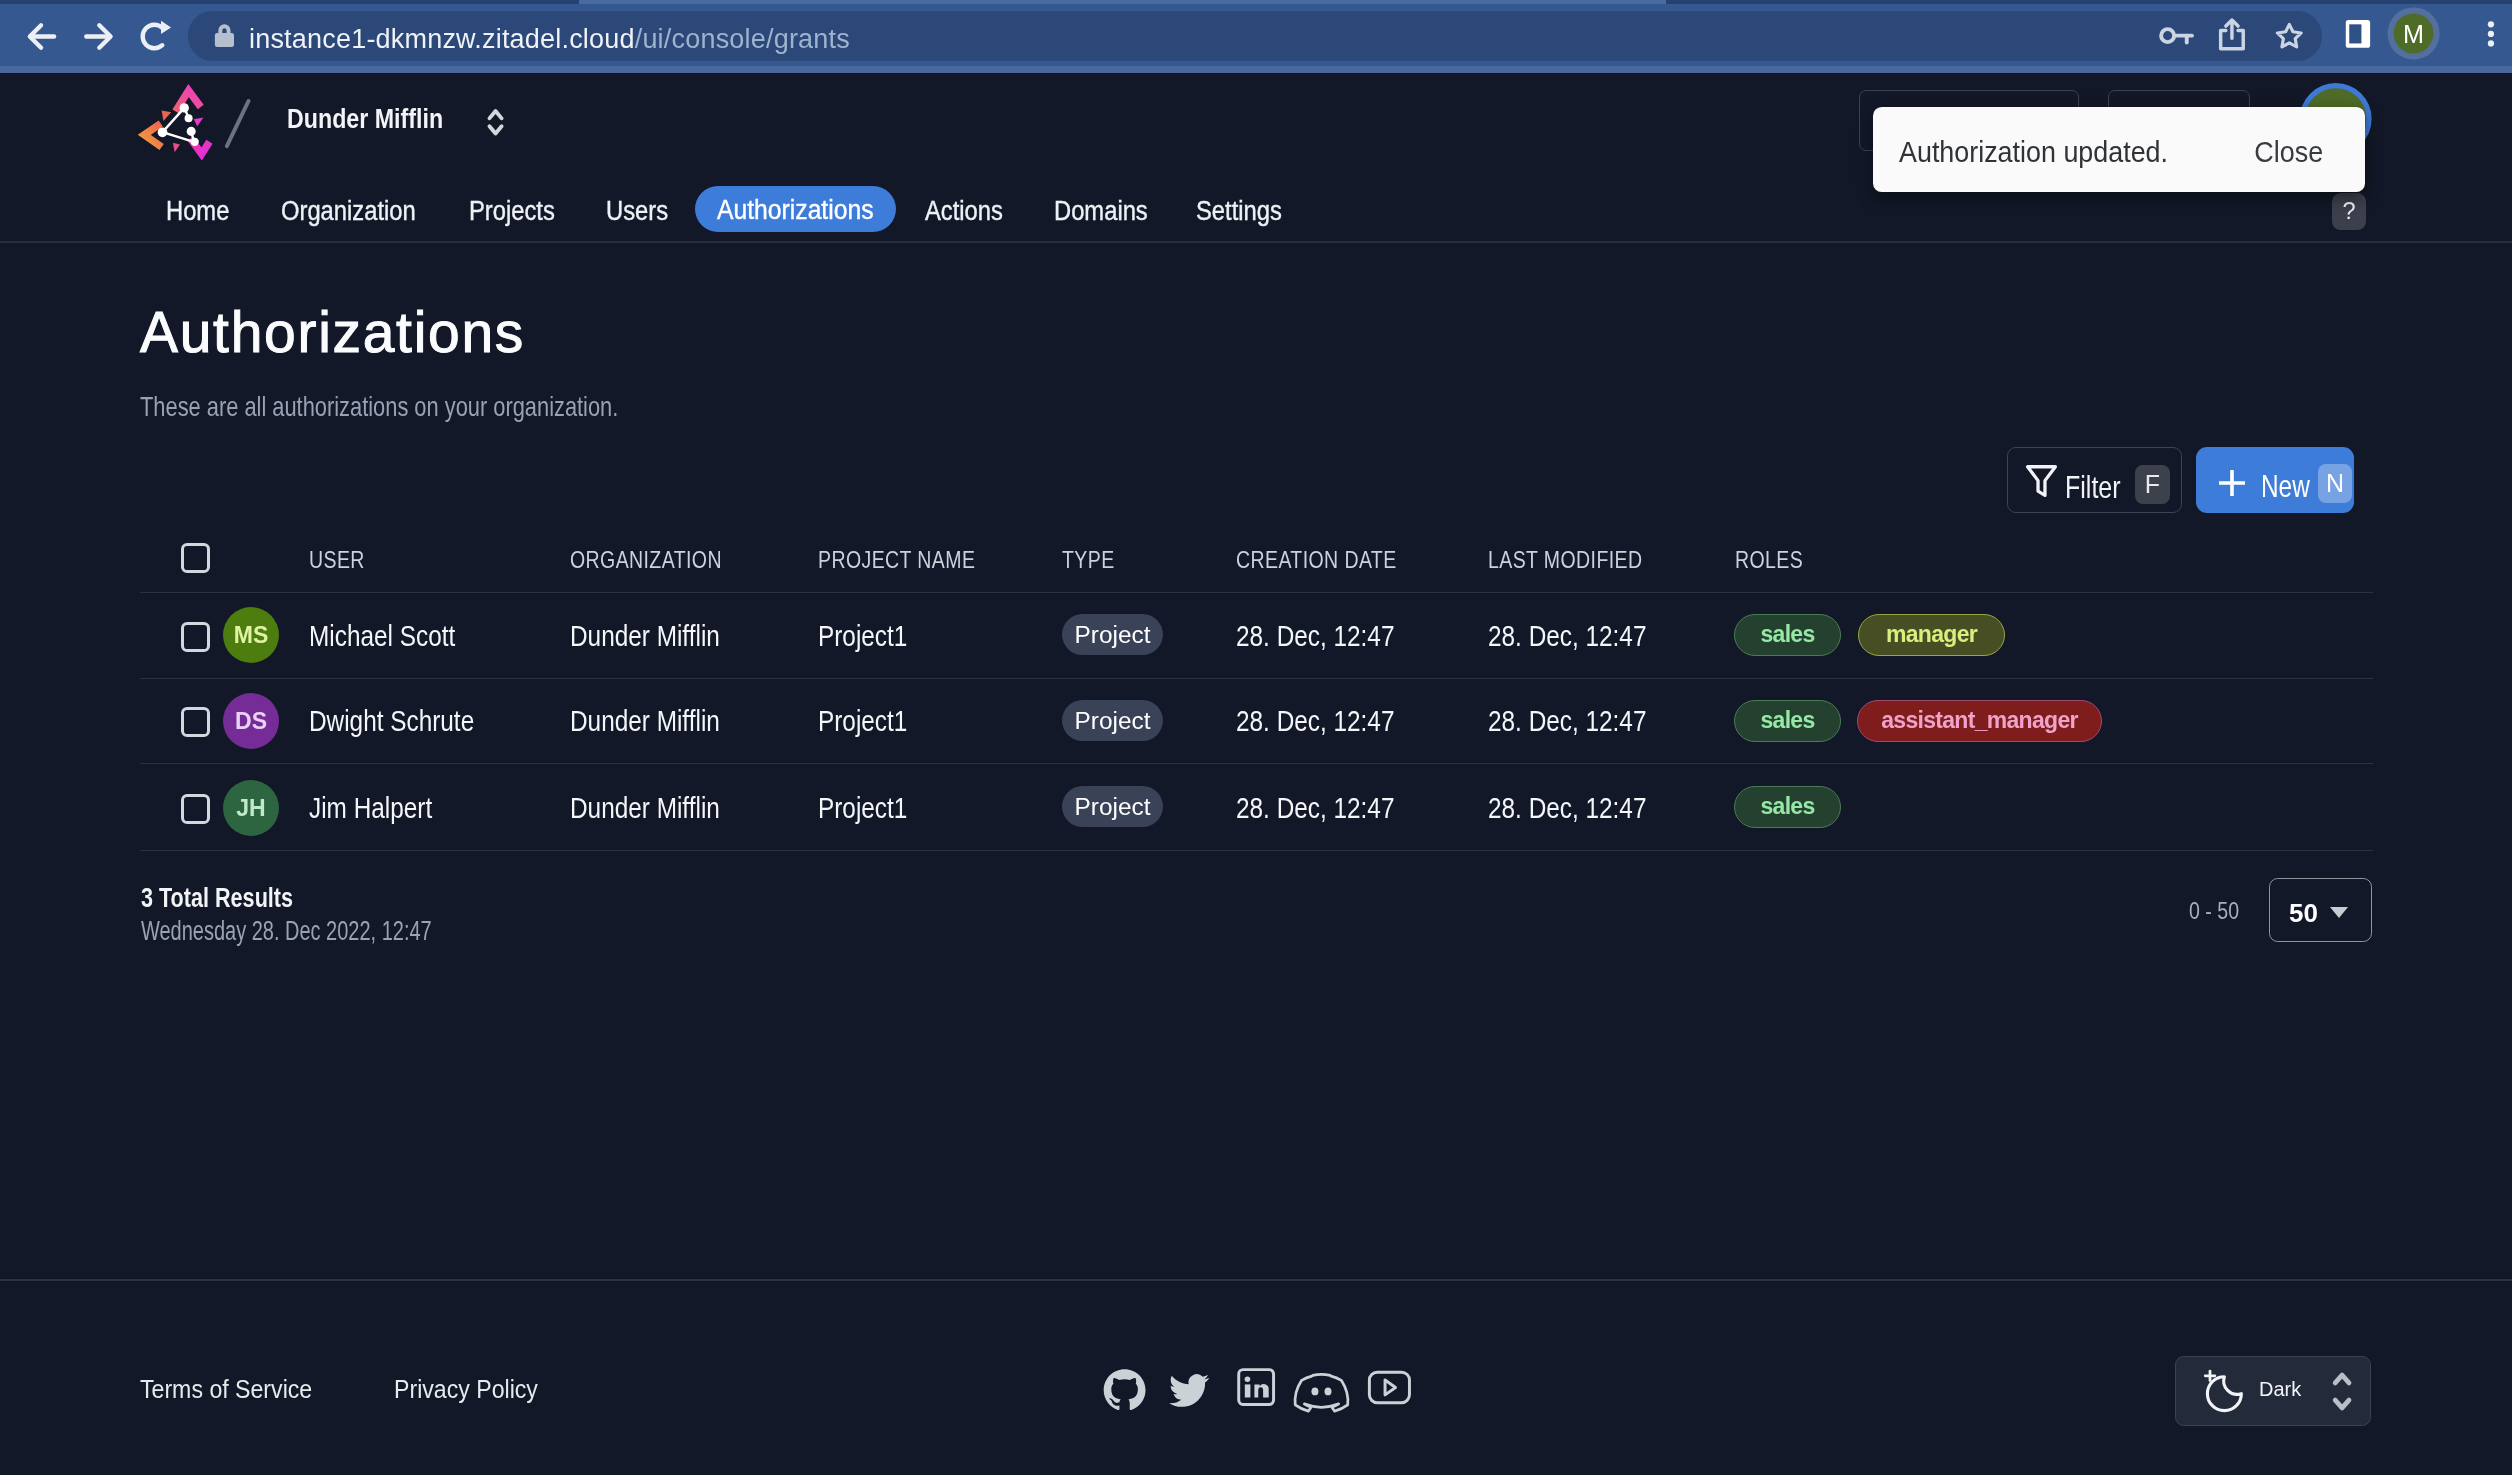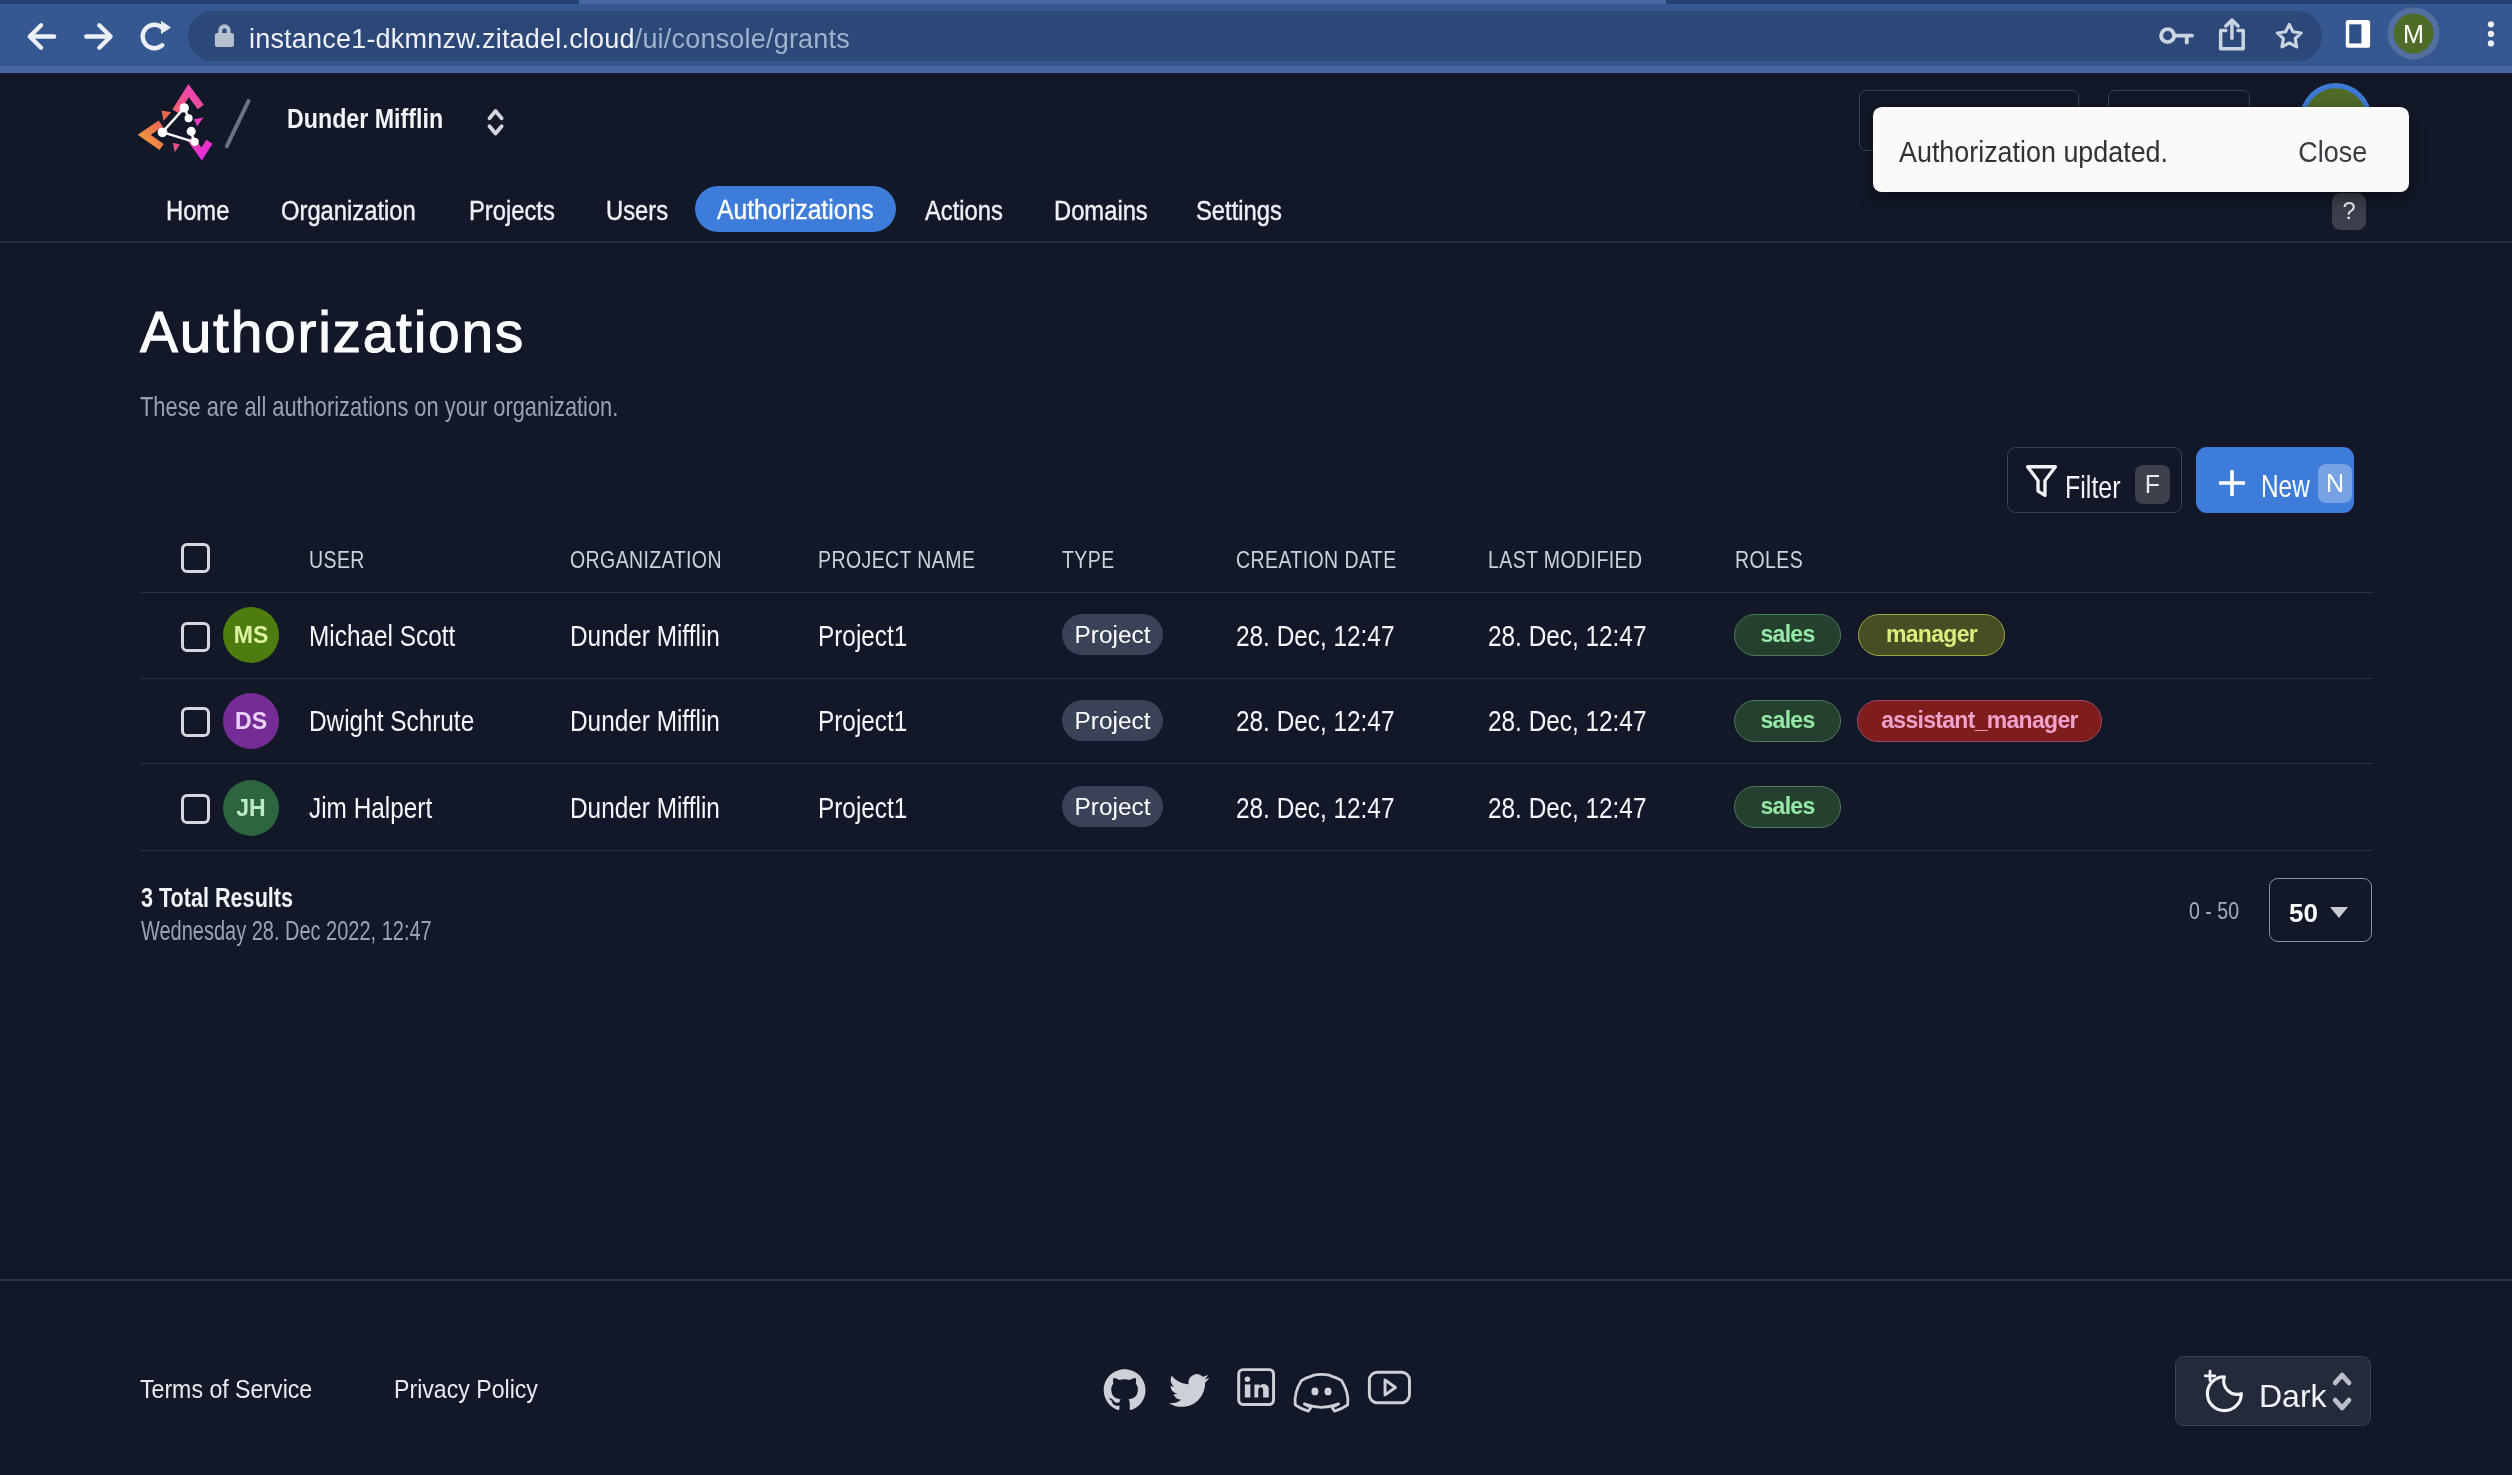--- a/index.html
+++ b/index.html
@@ -43,21 +43,21 @@
   
   #totres { left:141px; top:885px; font-size:27px; line-height:1; font-weight:700; color:#f2f4f7; transform:scaleX(.80); transform-origin:0 0; }
   #totdate { left:141px; top:918px; font-size:27px; line-height:1; color:#9ba3b2; transform:scaleX(.74); transform-origin:0 0; }
   #range { left:2189px; top:900px; font-size:23.6px; line-height:1; color:#a8aebb; transform:scaleX(.83); transform-origin:0 0; }
   #pagesel { left:2269px; top:878px; width:103px; height:64px; border:1.7px solid #8f959d; border-radius:8.7px; }
   
   #footline { left:0; top:1279px; width:2512px; height:1.7px; background:#2a3140; }
   .flink { top:1377px; font-size:25px; line-height:1; color:#e8eaee; transform:scaleX(.925); transform-origin:0 0; }
   #darksel { left:2175px; top:1356px; width:196px; height:70px; background:#232b3a; border:1.7px solid #3c424e; border-radius:8.7px; }
   
-  #toast { left:1873px; top:107px; width:536px; height:85px; background:#fafafb; border-radius:8.7px; box-shadow:0 5.2px 15.7px rgba(0,0,0,.45); }
+  #toast { left:1873px; top:107px; width:492px; height:85px; background:#fafafb; border-radius:8.7px; box-shadow:0 5.2px 15.7px rgba(0,0,0,.45); }
   #toast .msg { position:absolute; left:26px; top:31px; font-size:29px; line-height:1; color:#2f3237; transform:scaleX(.927); transform-origin:0 0; }
   #toast .close { position:absolute; right:42px; top:31px; font-size:29px; line-height:1; color:#383b40; transform:scaleX(.93); transform-origin:100% 0; }
 </style>
 </head>
 <body>
 <div class="abs" id="tabstrip"></div>
 <div class="abs" id="activetab"></div>
 <div class="abs" id="toolbar"></div>
 <div class="abs" id="tooledge"></div>
 <div class="abs" id="urlpill"></div>
@@ -275,21 +275,21 @@
   <g stroke="#ccd1d8" stroke-width="3.4" fill="none" stroke-linejoin="round">
     <rect x="315" y="15" width="46" height="35" rx="9"></rect>
     <path d="M333 24 l12 8.5 -12 8.5 Z"></path>
   </g>
 </svg>
 <div class="abs" id="darksel">
   <svg style="position:absolute; left:24.4px; top:11.3px;" width="47" height="47" viewBox="0 0 54 54">
     <path d="M28 10 a15.5 15.5 0 0 0 19.5 19.5 a19.5 19.5 0 1 1 -19.5 -19.5 Z" stroke="#f1f3f6" stroke-width="3.6" fill="none" stroke-linejoin="round"></path>
     <path d="M11.5 3.5 v11 M6 9 h11" stroke="#f1f3f6" stroke-width="3.2" stroke-linecap="round"></path>
   </svg>
-  <span class="abs" style="left:83px; top:21px; font-size:32px; color:#f2f4f7;">Dark</span>
+  <span class="abs" style="left:83px; top:21px; font-size:20px; color:#f2f4f7;">Dark</span>
   <svg style="position:absolute; left:154px; top:12.2px;" width="38" height="45" viewBox="0 0 44 52">
     <g stroke="#b9bec7" stroke-width="5.5" fill="none" stroke-linecap="round" stroke-linejoin="round">
       <path d="M6 16 L14 7 L22 16"></path>
       <path d="M6 36 L14 45 L22 36"></path>
     </g>
   </svg>
 </div>
 
 <div class="abs" id="toast">
   <span class="msg">Authorization updated.</span>

